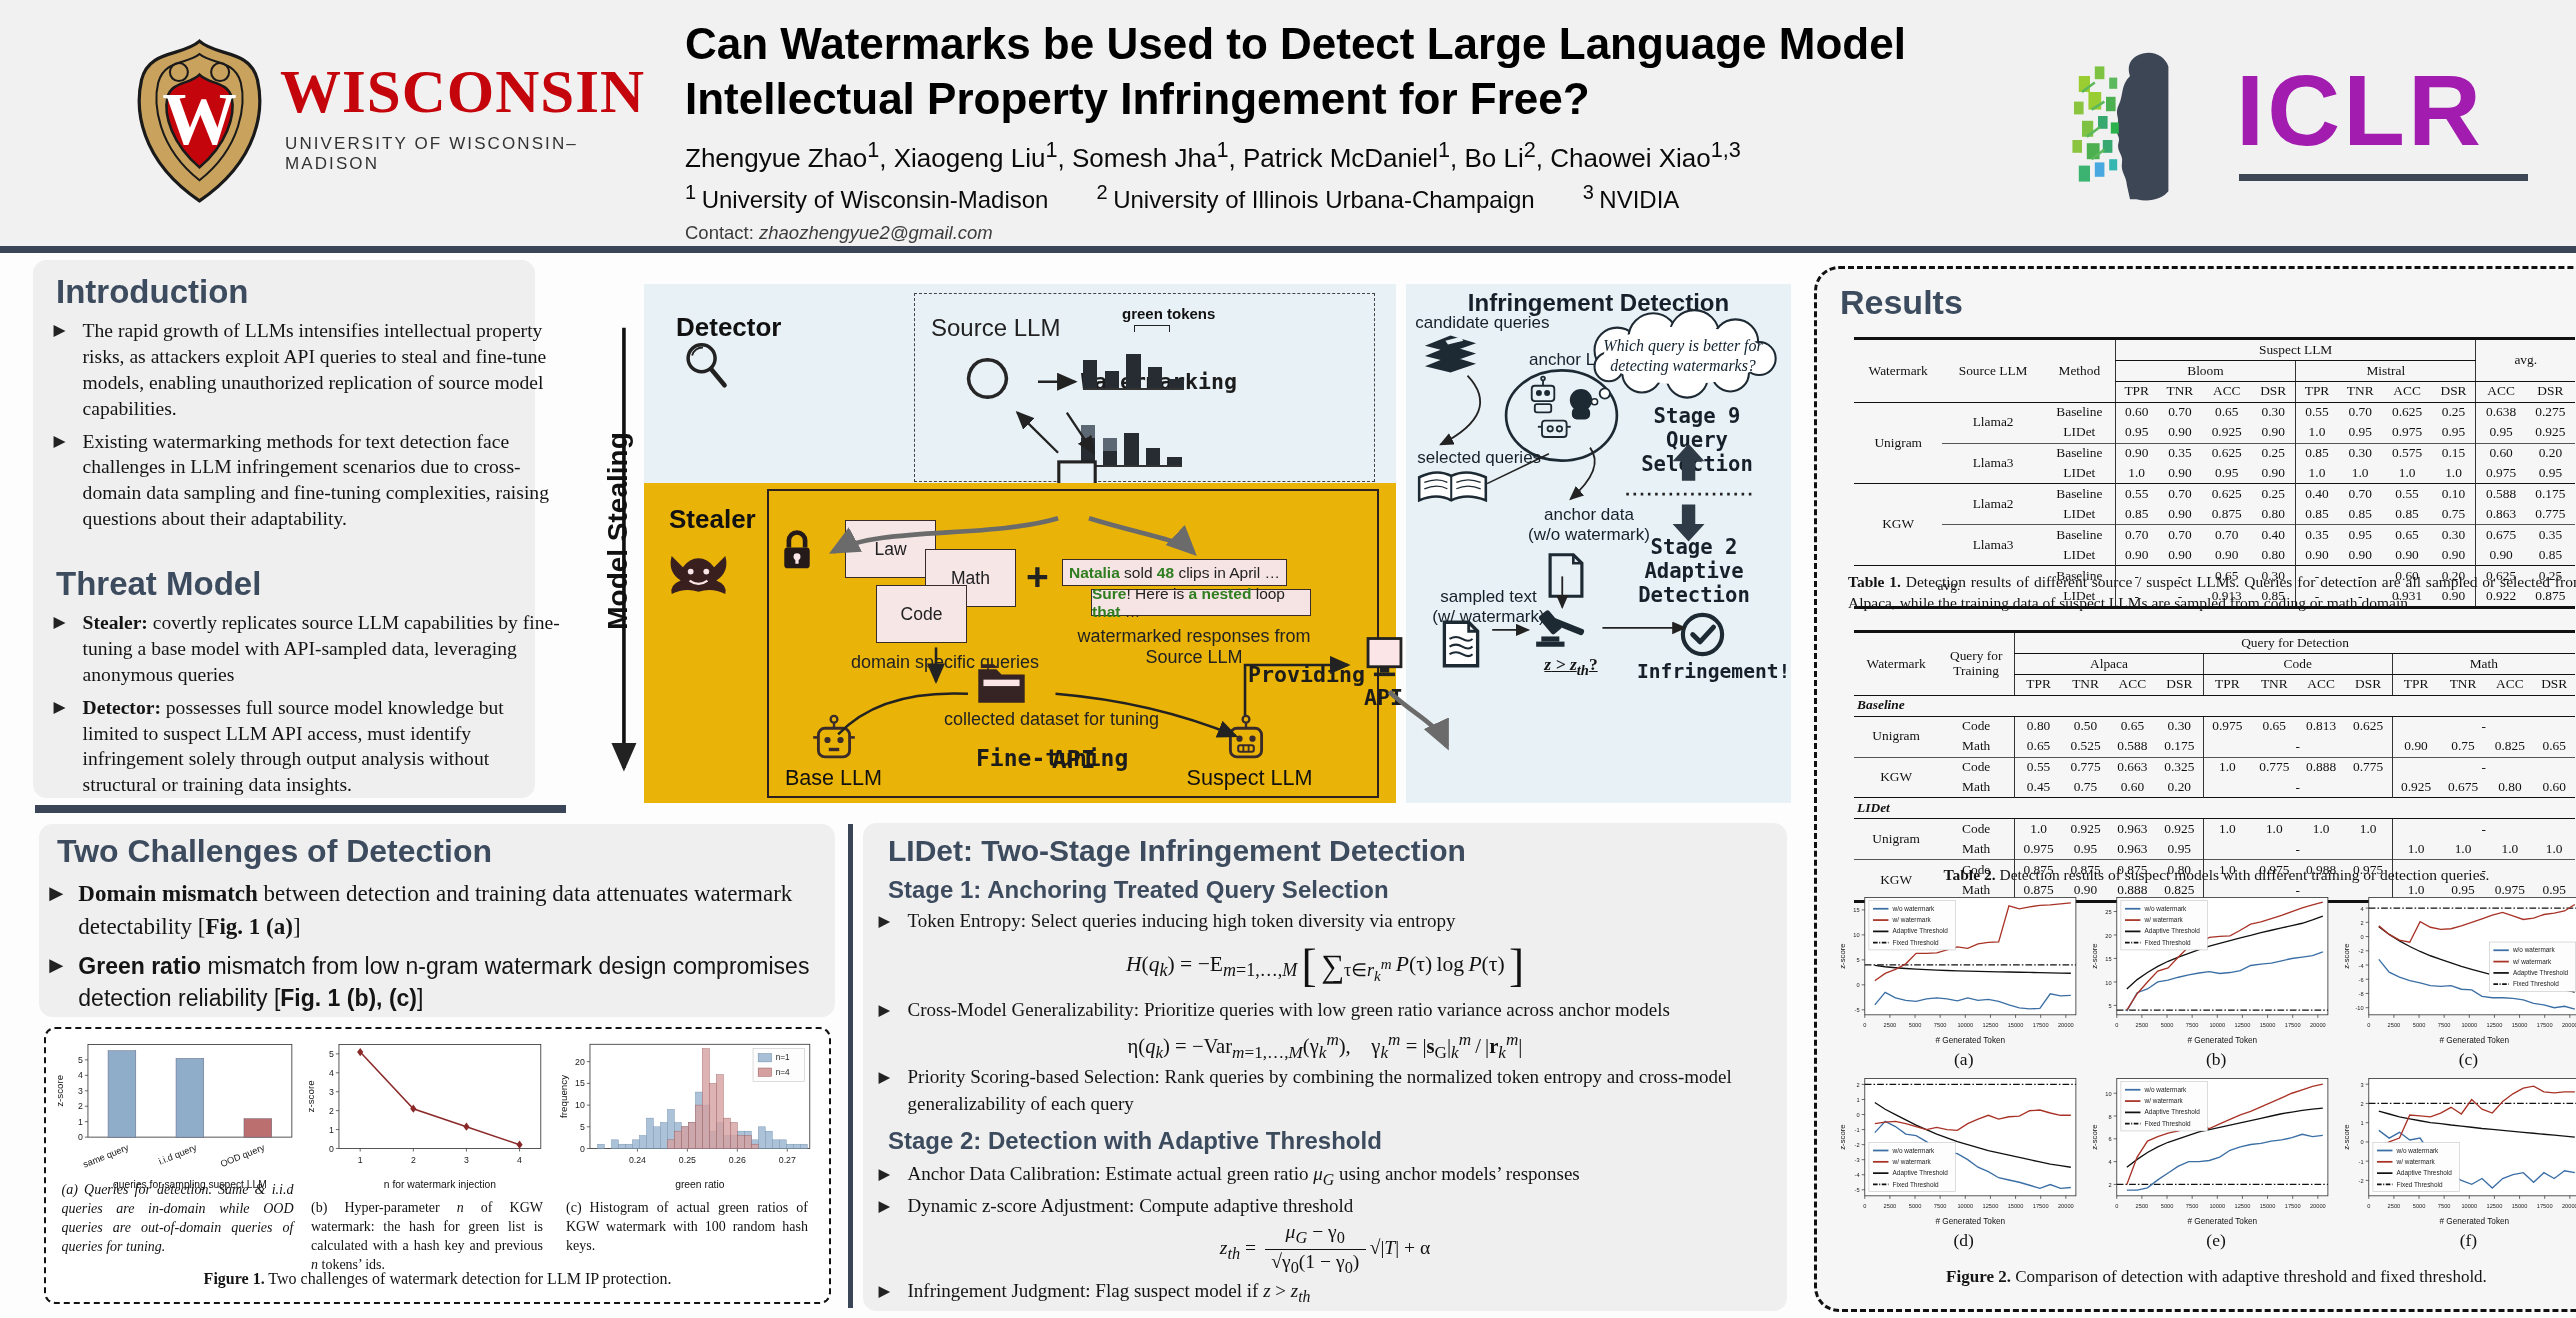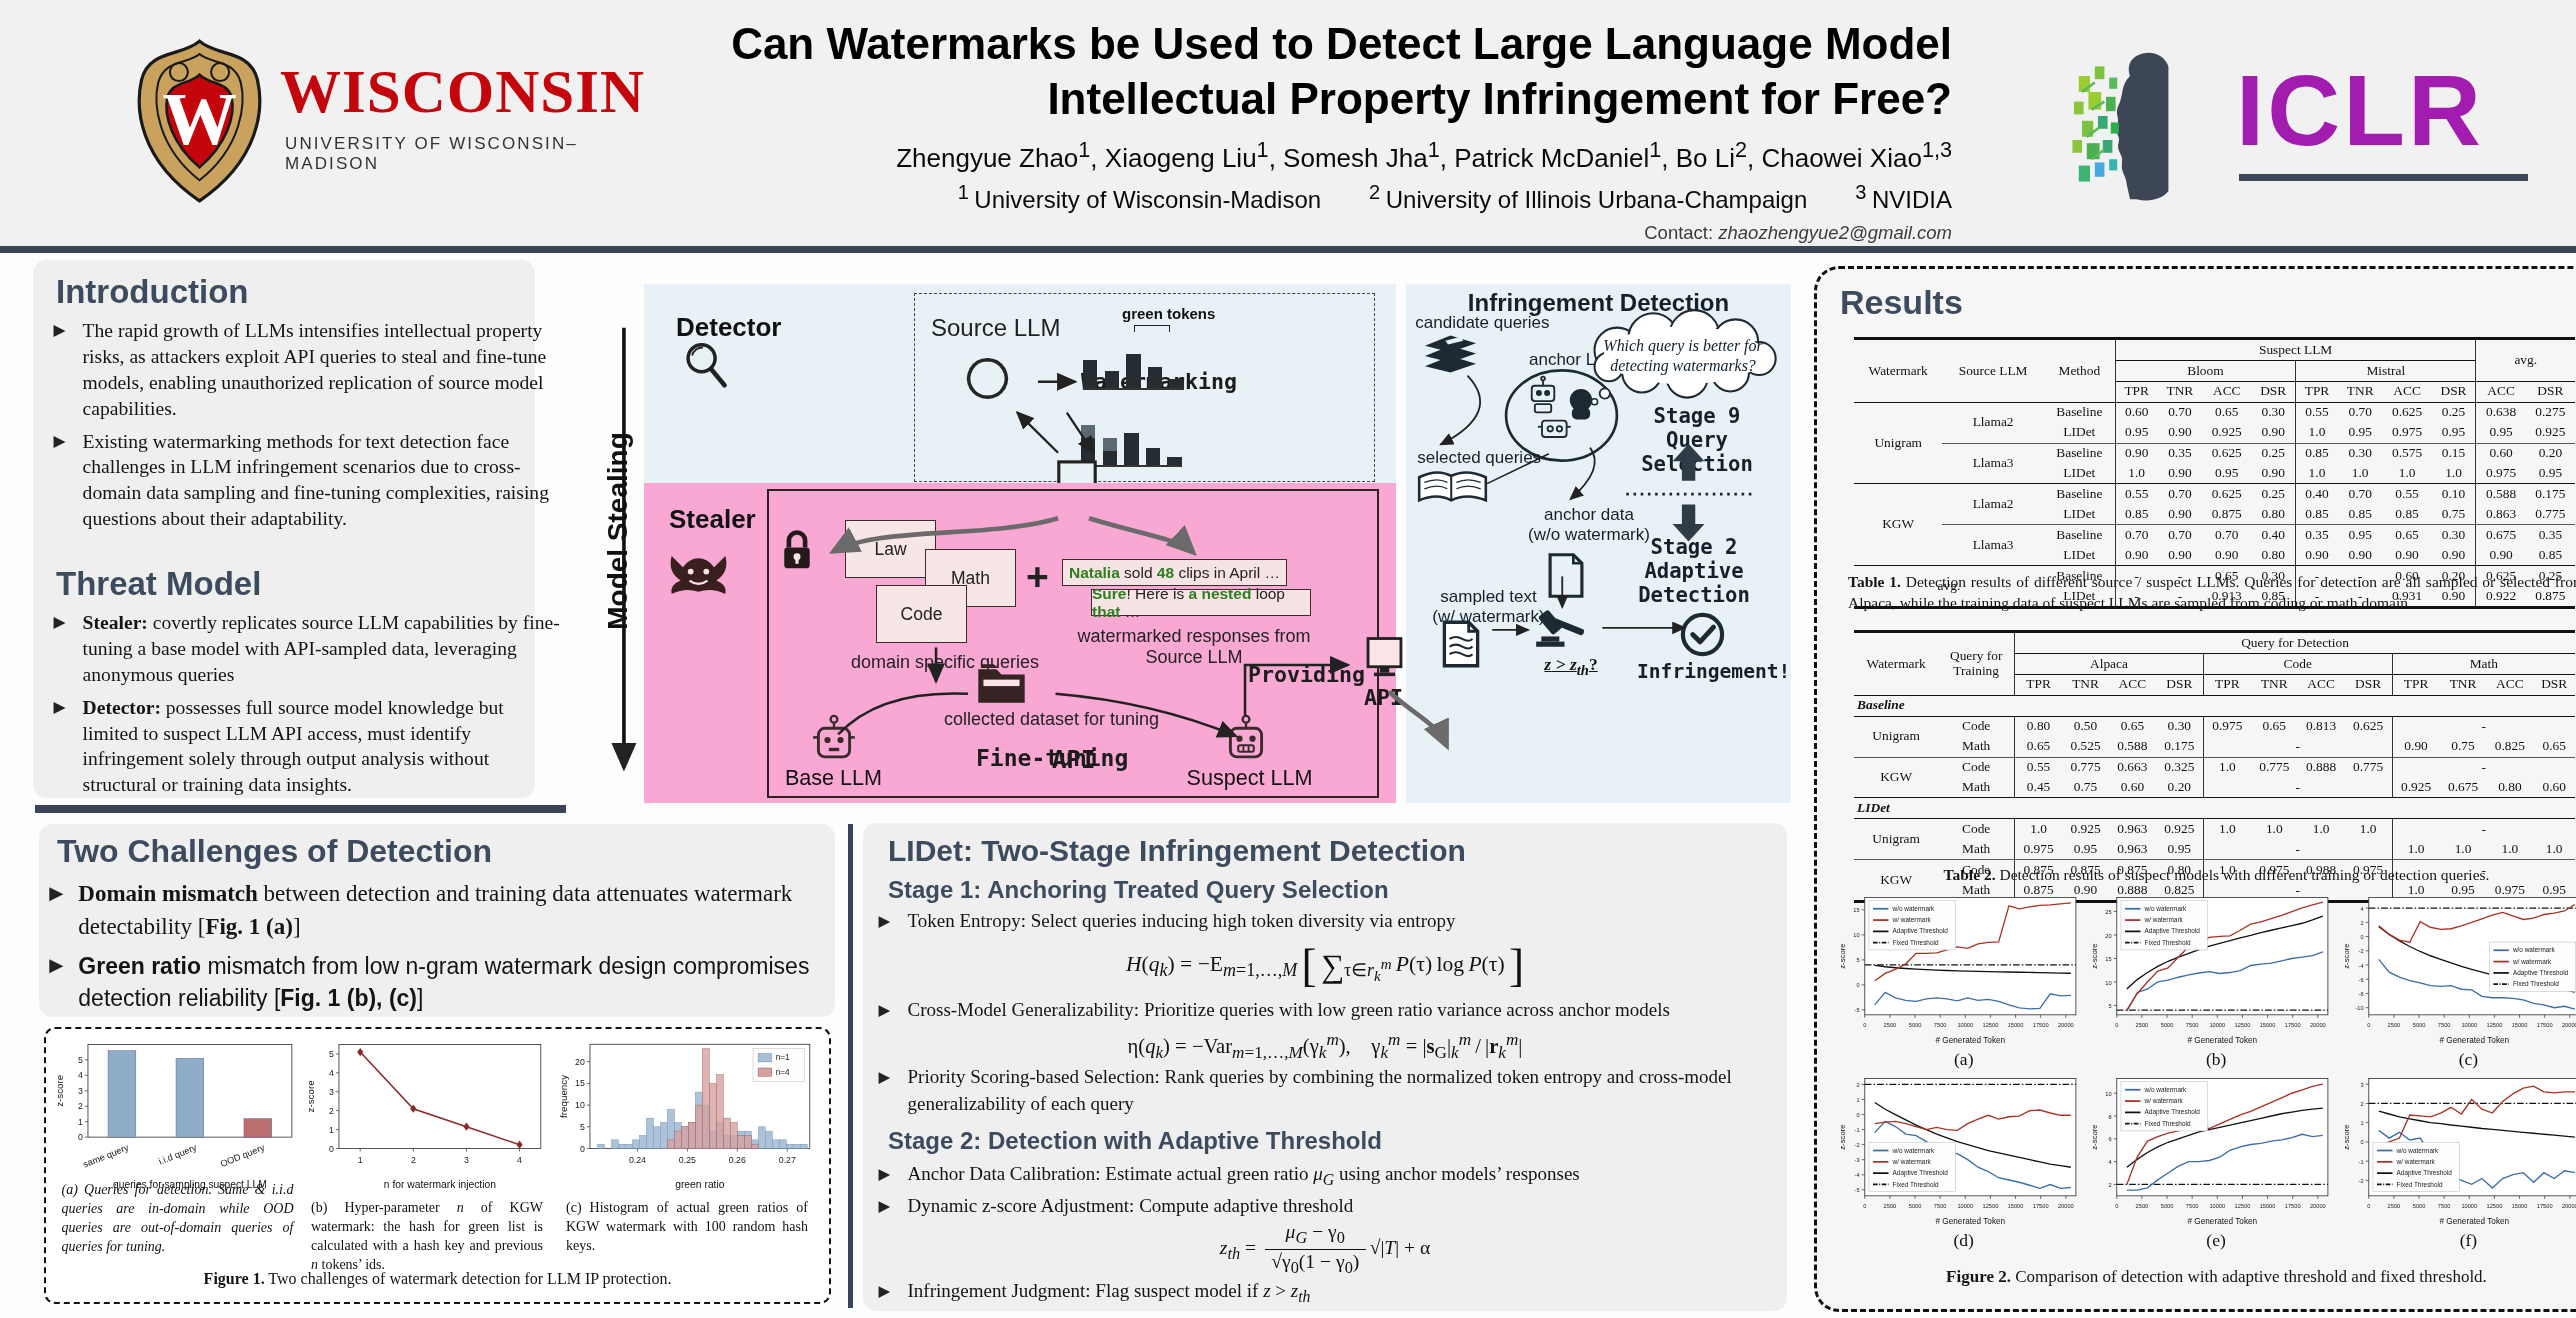--- a/index.html
+++ b/index.html
@@ -1,20 +1,20 @@
 <!DOCTYPE html>
 <html style="font-size:8.2px"><head>
 <meta charset="utf-8">
 <style>
   html,body{margin:0;padding:0;}
   body{width:2638px;height:1319px;overflow:hidden;background:#fdfdfd;font-family:"Liberation Sans",sans-serif;position:relative;}
   .abs{position:absolute;}
   .panel{position:absolute;background:#efefef;border-radius:13.4px;}
   .bluepanel{position:absolute;background:#e8f1f6;}
-  .pinkpanel{position:absolute;background:#f9a8d4;}
+  .pinkpanel{position:absolute;background:#eab308;}
   .h1{font-family:"Liberation Sans",sans-serif;font-weight:700;color:#3d4b5e;}
   .serif{font-family:"Liberation Serif",serif;color:#141414;}
   .sans{font-family:"Liberation Sans",sans-serif;color:#141414;}
   .mono{font-family:"DejaVu Sans Mono",monospace;color:#1c1c1c;}
   .bullet{display:flex;align-items:flex-start;margin-bottom:7.2px;}
   .bullet .mk{flex:0 0 29px;font-size:0.8em;color:#222;transform:translateY(2.1px);}
   .bullet .tx{flex:1;}
   .grn{color:#2e7d1e;font-weight:700;}
   table{border-collapse:collapse;font-family:"Liberation Serif",serif;color:#111;}
   .t1 th,.t1 td,.t2 th,.t2 td{padding:2.6px 3.1px;text-align:center;font-weight:400;font-size:13.4px;line-height:1.1;}
@@ -53,21 +53,21 @@
       <path d="M53,14 C44,22 26,18 21,36 C17,52 20,86 53,112 C86,86 89,52 85,36 C80,18 62,22 53,14 Z" fill="none" stroke="#1a1a1a" stroke-width="1.6"></path>
       <circle cx="37" cy="28" r="7" fill="none" stroke="#1a1a1a" stroke-width="1.6"></circle>
       <circle cx="69" cy="28" r="7" fill="none" stroke="#1a1a1a" stroke-width="1.6"></circle>
       <path d="M53,30 C45,38 31,35 28,48 C25,62 32,84 53,102 C74,84 81,62 78,48 C75,35 61,38 53,30 Z" fill="#c5050c" stroke="#1a1a1a" stroke-width="2"></path>
       <text x="53" y="84" text-anchor="middle" font-family="Liberation Serif,serif" font-size="58" font-weight="bold" fill="#ffffff">W</text>
     </svg>
     <div class="abs" style="left:149px;top:20.6px;font-family:'Liberation Serif',serif;font-weight:700;font-size:61px;color:#c5050c;letter-spacing:1px;">WISCONSIN</div>
     <div class="abs" style="left:154px;top:98px;font-size:17px;color:#333;letter-spacing:2.1px;">UNIVERSITY OF WISCONSIN–MADISON</div>
   </div>
 
-  <div class="abs" style="left:685px;top:0;width:1267px;height:242px;text-align:right;">
+  <div class="abs" style="left:685px;top:0;width:1267px;height:242px;text-align:left;">
     <div style="margin-top:18.5px;font-size:44px;font-weight:700;color:#000;">Can Watermarks be Used to Detect Large Language Model</div>
     <div style="margin-top:5.2px;font-size:44px;font-weight:700;color:#000;">Intellectual Property Infringement for Free?</div>
     <div style="margin-top:13.4px;font-size:26px;color:#0a0a0a;">Zhengyue Zhao<sup>1</sup>, Xiaogeng Liu<sup>1</sup>, Somesh Jha<sup>1</sup>, Patrick McDaniel<sup>1</sup>, Bo Li<sup>2</sup>, Chaowei Xiao<sup>1,3</sup></div>
     <div style="margin-top:7.2px;font-size:24px;color:#0a0a0a;"><sup>1 </sup>University of Wisconsin-Madison  <sup>2 </sup>University of Illinois Urbana-Champaign  <sup>3 </sup>NVIDIA</div>
     <div style="margin-top:8.2px;font-size:18.5px;color:#3c3c3c;">Contact: <i>zhaozhengyue2@gmail.com</i></div>
   </div>
 
   <div class="abs" style="left:2066px;top:44px;width:464px;height:160px;">
     <svg width="160" height="160" viewBox="0 0 100 100" style="position:absolute;left:0;top:0;">
       <path d="M48,6 C40,8 38,14 40,20 C34,26 36,32 33,38 C30,44 34,46 32,51 C30,56 34,57 33,61 C31,67 36,69 35,74 C34,80 38,83 38,88 L40,97 L44,97 C52,99 60,97 64,92 L64,14 C62,8 55,4 48,6 Z" fill="#3d4655"></path>

